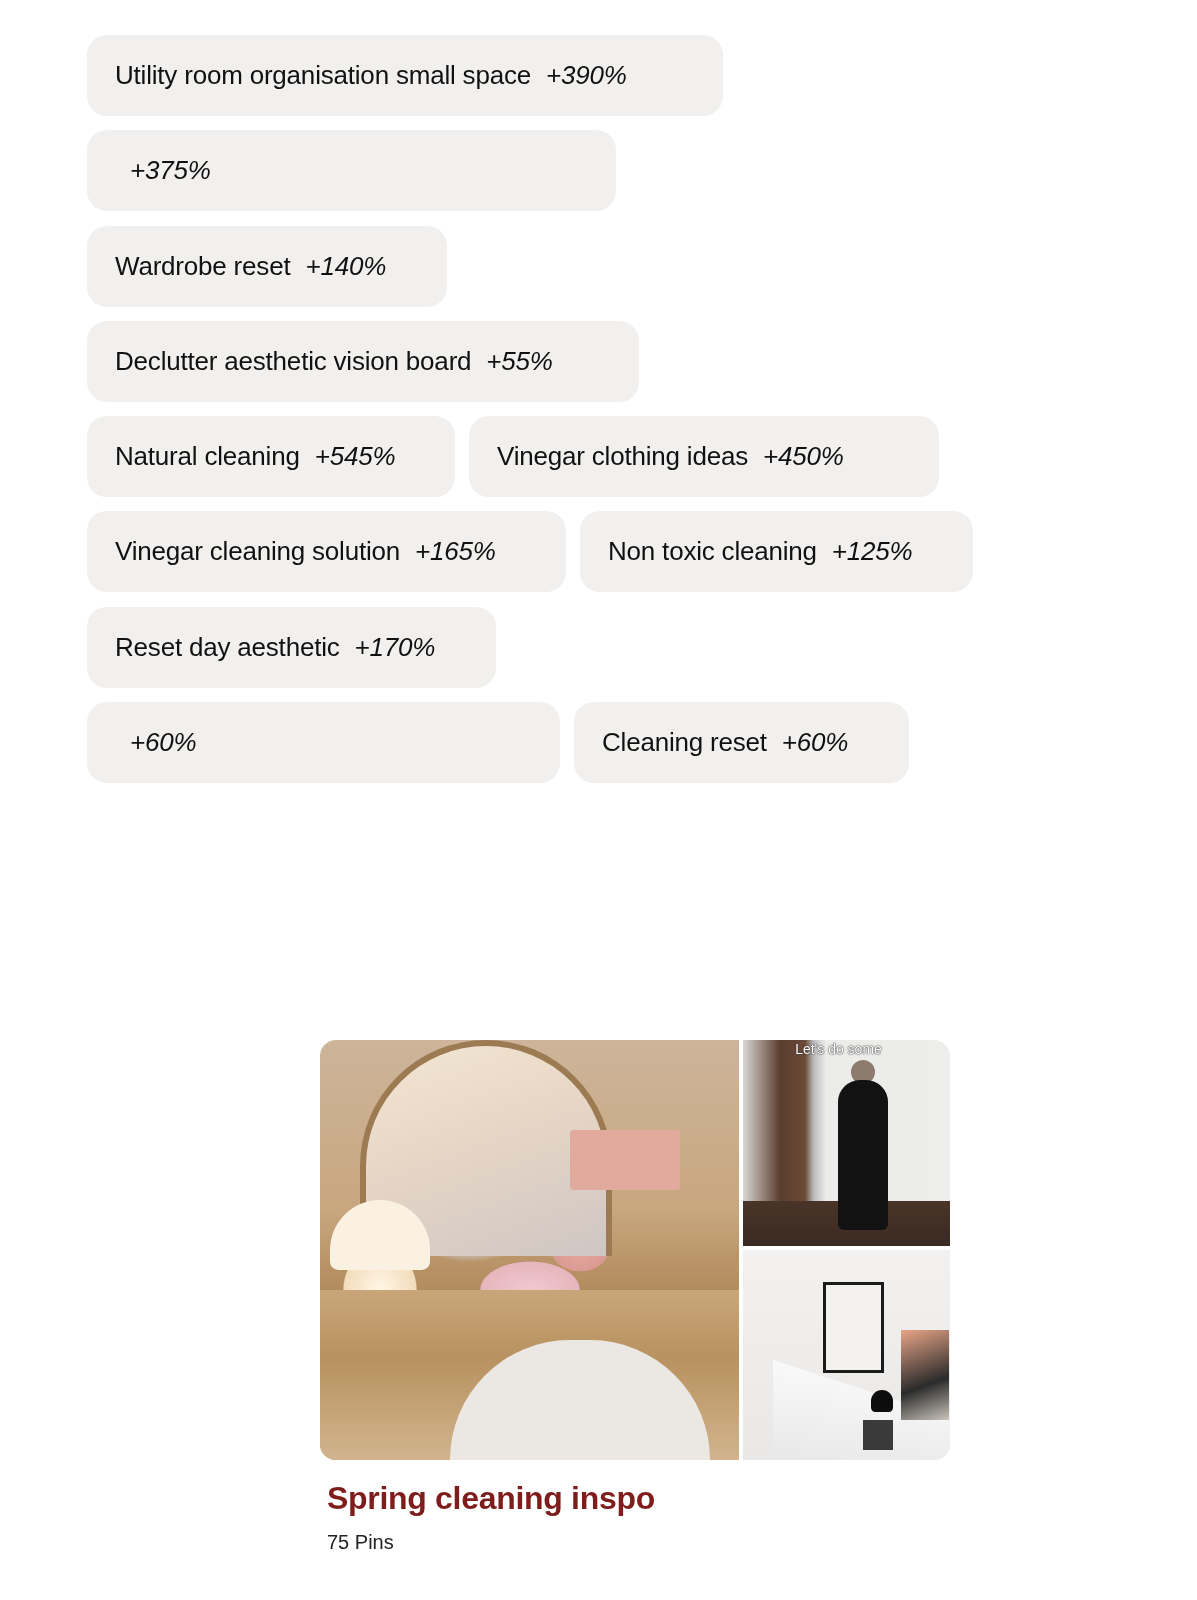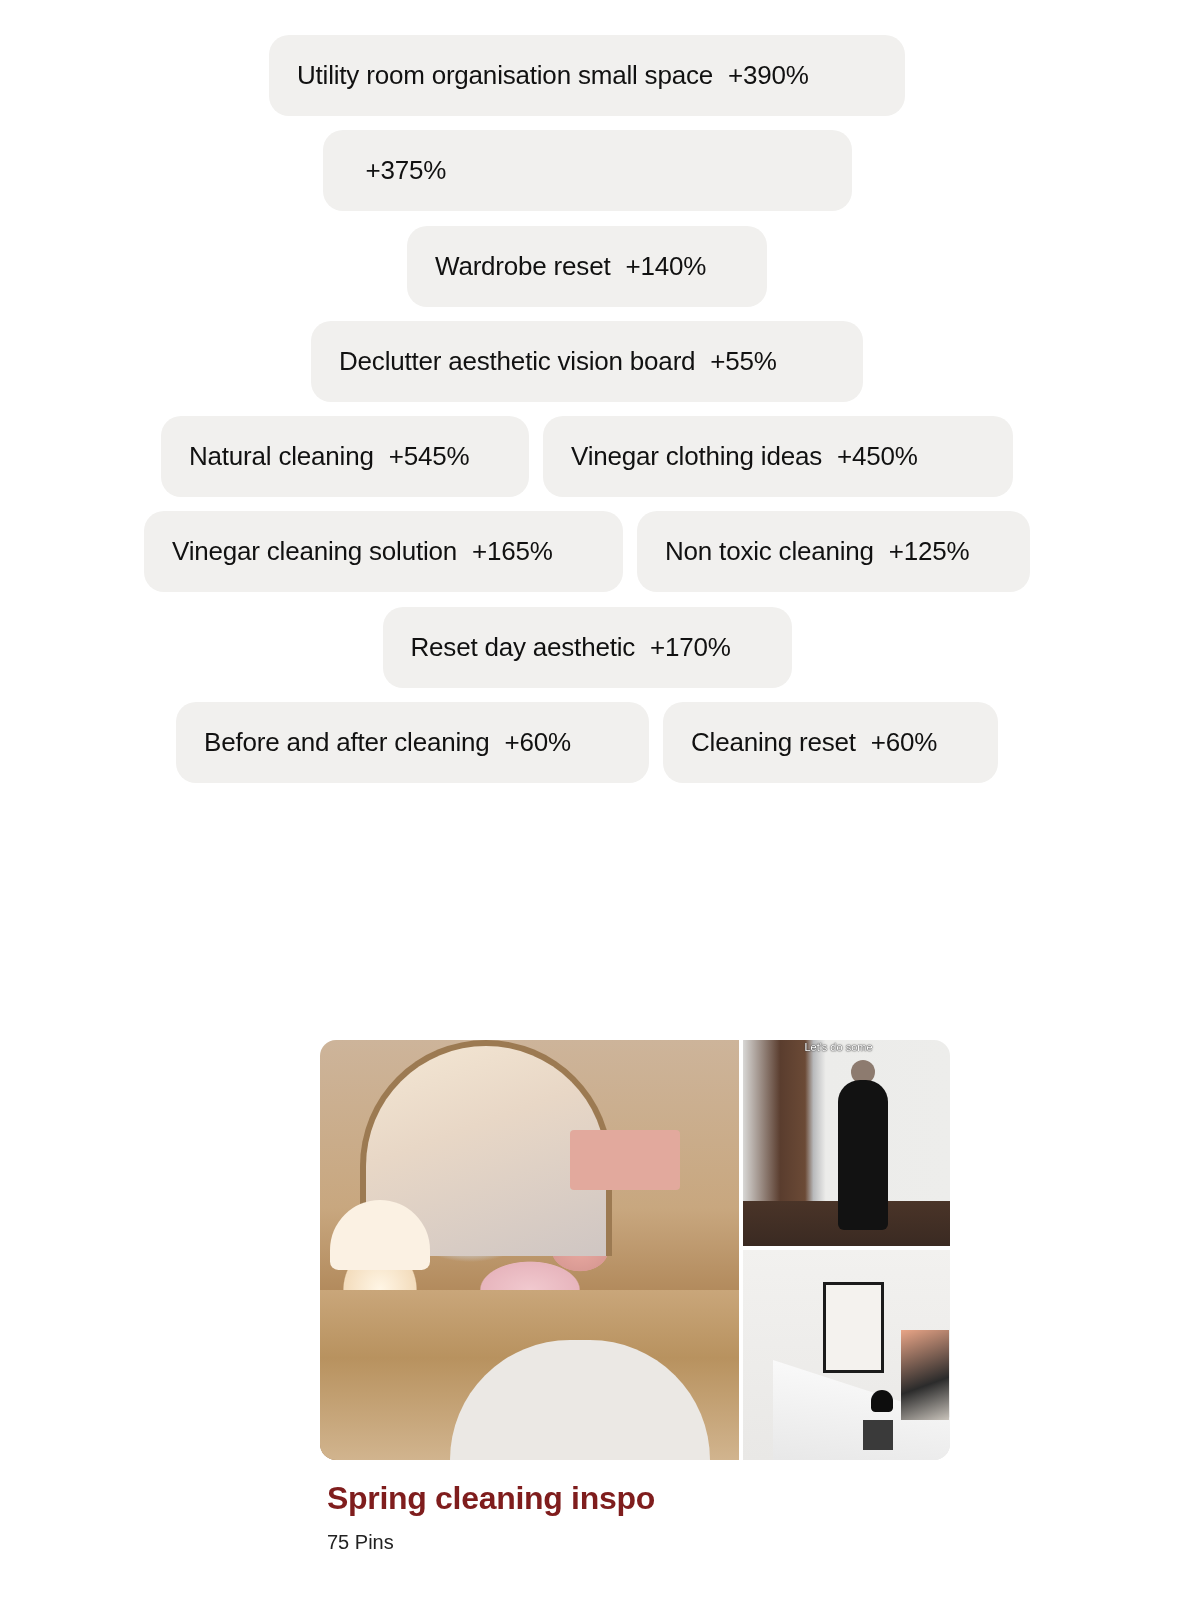--- a/index.html
+++ b/index.html
@@ -1,23 +1,23 @@
 <!DOCTYPE html>
 <html><head>
 <meta charset="utf-8">
 <style>
   html, body { margin: 0; padding: 0; background: #ffffff; }
   body { width: 1197px; height: 1600px; position: relative; overflow: hidden;
          font-family: "Liberation Sans", "DejaVu Sans", sans-serif; color: #111111; }
   .chips { position: absolute; left: 87px; top: 35px; width: 1000px; }
-  .row { display: flex; gap: 14px; height: 81px; margin-bottom: 14.25px; justify-content: center; }
+  .row { display: flex; gap: 14px; height: 81px; margin-bottom: 14.25px; }
   .chip { height: 81px; box-sizing: border-box; background: #f1f0ee; border-radius: 20px;
           display: flex; align-items: center; padding: 0 28px; white-space: nowrap;
           font-size: 26px; letter-spacing: -0.2px; cursor: pointer; }
-  .chip .pct { margin-left: 15px; }
+  .chip .pct { margin-left: 15px; font-style: italic; }
   .board { position: absolute; left: 320px; top: 1040px; width: 630px; cursor: pointer; }
   .collage { position: relative; width: 630px; height: 420px; border-radius: 16px; overflow: hidden; background: #fff; }
   .img-main { position: absolute; left: 0; top: 0; width: 419px; height: 420px;
     background:
       radial-gradient(ellipse 60px 70px at 60px 250px, #fff6e6 0%, #f3dcbc 60%, transparent 62%),
       radial-gradient(ellipse 40px 30px at 260px 210px, #e8a8a0 0%, #d99a94 70%, transparent 72%),
       radial-gradient(ellipse 70px 40px at 210px 250px, #f1c9cf 0%, #e7b5bd 70%, transparent 72%),
       radial-gradient(ellipse 110px 60px at 340px 400px, #e9e6e2 0%, #d8d4cf 70%, transparent 72%),
       radial-gradient(circle 170px at 150px 120px, #cfd7e3 0%, #c9bfb4 55%, transparent 60%),
       linear-gradient(180deg, #cdb49a 0%, #c8a77f 40%, #b28a5c 60%, #a27c52 100%); }
@@ -35,21 +35,21 @@
   .img-top { position: absolute; left: 423px; top: 0; width: 207px; height: 206px;
     background:
       linear-gradient(90deg, #d8d7d5 0%, #5a3d2e 18%, #6b4a36 30%, #b8b9bb 34%, #ececea 40%, #ededeb 100%); }
   .img-top .floor { position: absolute; left: 0; bottom: 0; width: 100%; height: 45px;
     background: linear-gradient(180deg, #4a3428, #3a2a22); }
   .img-top .person { position: absolute; left: 95px; top: 40px; width: 50px; height: 150px;
     background: #121212; border-radius: 22px 22px 6px 6px; }
   .img-top .head { position: absolute; left: 108px; top: 20px; width: 24px; height: 24px;
     background: #8d7b6f; border-radius: 50%; }
   .img-top .caption { position: absolute; left: 0; right: 16px; top: 1px; text-align: center;
-    font-size: 11px; color: #ffffff; text-shadow: 0 0 2px #444, 0 0 1px #000; }
+    font-size: 14px; color: #ffffff; text-shadow: 0 0 2px #444, 0 0 1px #000; }
   .img-bottom { position: absolute; left: 423px; top: 210px; width: 207px; height: 210px;
     background: linear-gradient(180deg, #f2f1ef 0%, #e9e8e6 100%); }
   .img-bottom .cabinet { position: absolute; left: 30px; top: 110px; width: 190px; height: 100px;
     background: linear-gradient(170deg, #f9f9f9 0%, #e2e2e2 100%); transform: skewY(18deg); transform-origin: left top; }
   .img-bottom .frame { position: absolute; left: 80px; top: 32px; width: 55px; height: 85px;
     border: 3px solid #1b1b1b; background: #f4f2ee; }
   .img-bottom .art { position: absolute; left: 158px; top: 80px; width: 48px; height: 90px;
     background: linear-gradient(160deg, #e9a587, #2b2b2b 60%, #c9c3bb); }
   .img-bottom .lamp2 { position: absolute; left: 128px; top: 140px; width: 22px; height: 22px;
     background: #0d0d0d; border-radius: 50% 50% 20% 20%; }
@@ -105,21 +105,20 @@
     </div>
   </div>
   <div class="row">
     <div class="chip" style="width:409px">
       <span>Reset day aesthetic</span>
       <span class="pct">+170%</span>
     </div>
   </div>
   <div class="row">
     <div class="chip" style="width:473px">
-      <span>Before and after cleaning</span>
       <span class="pct">+60%</span>
     </div>
     <div class="chip" style="width:335px">
       <span>Cleaning reset</span>
       <span class="pct">+60%</span>
     </div>
   </div>
 </div>
 
 <div class="board">

